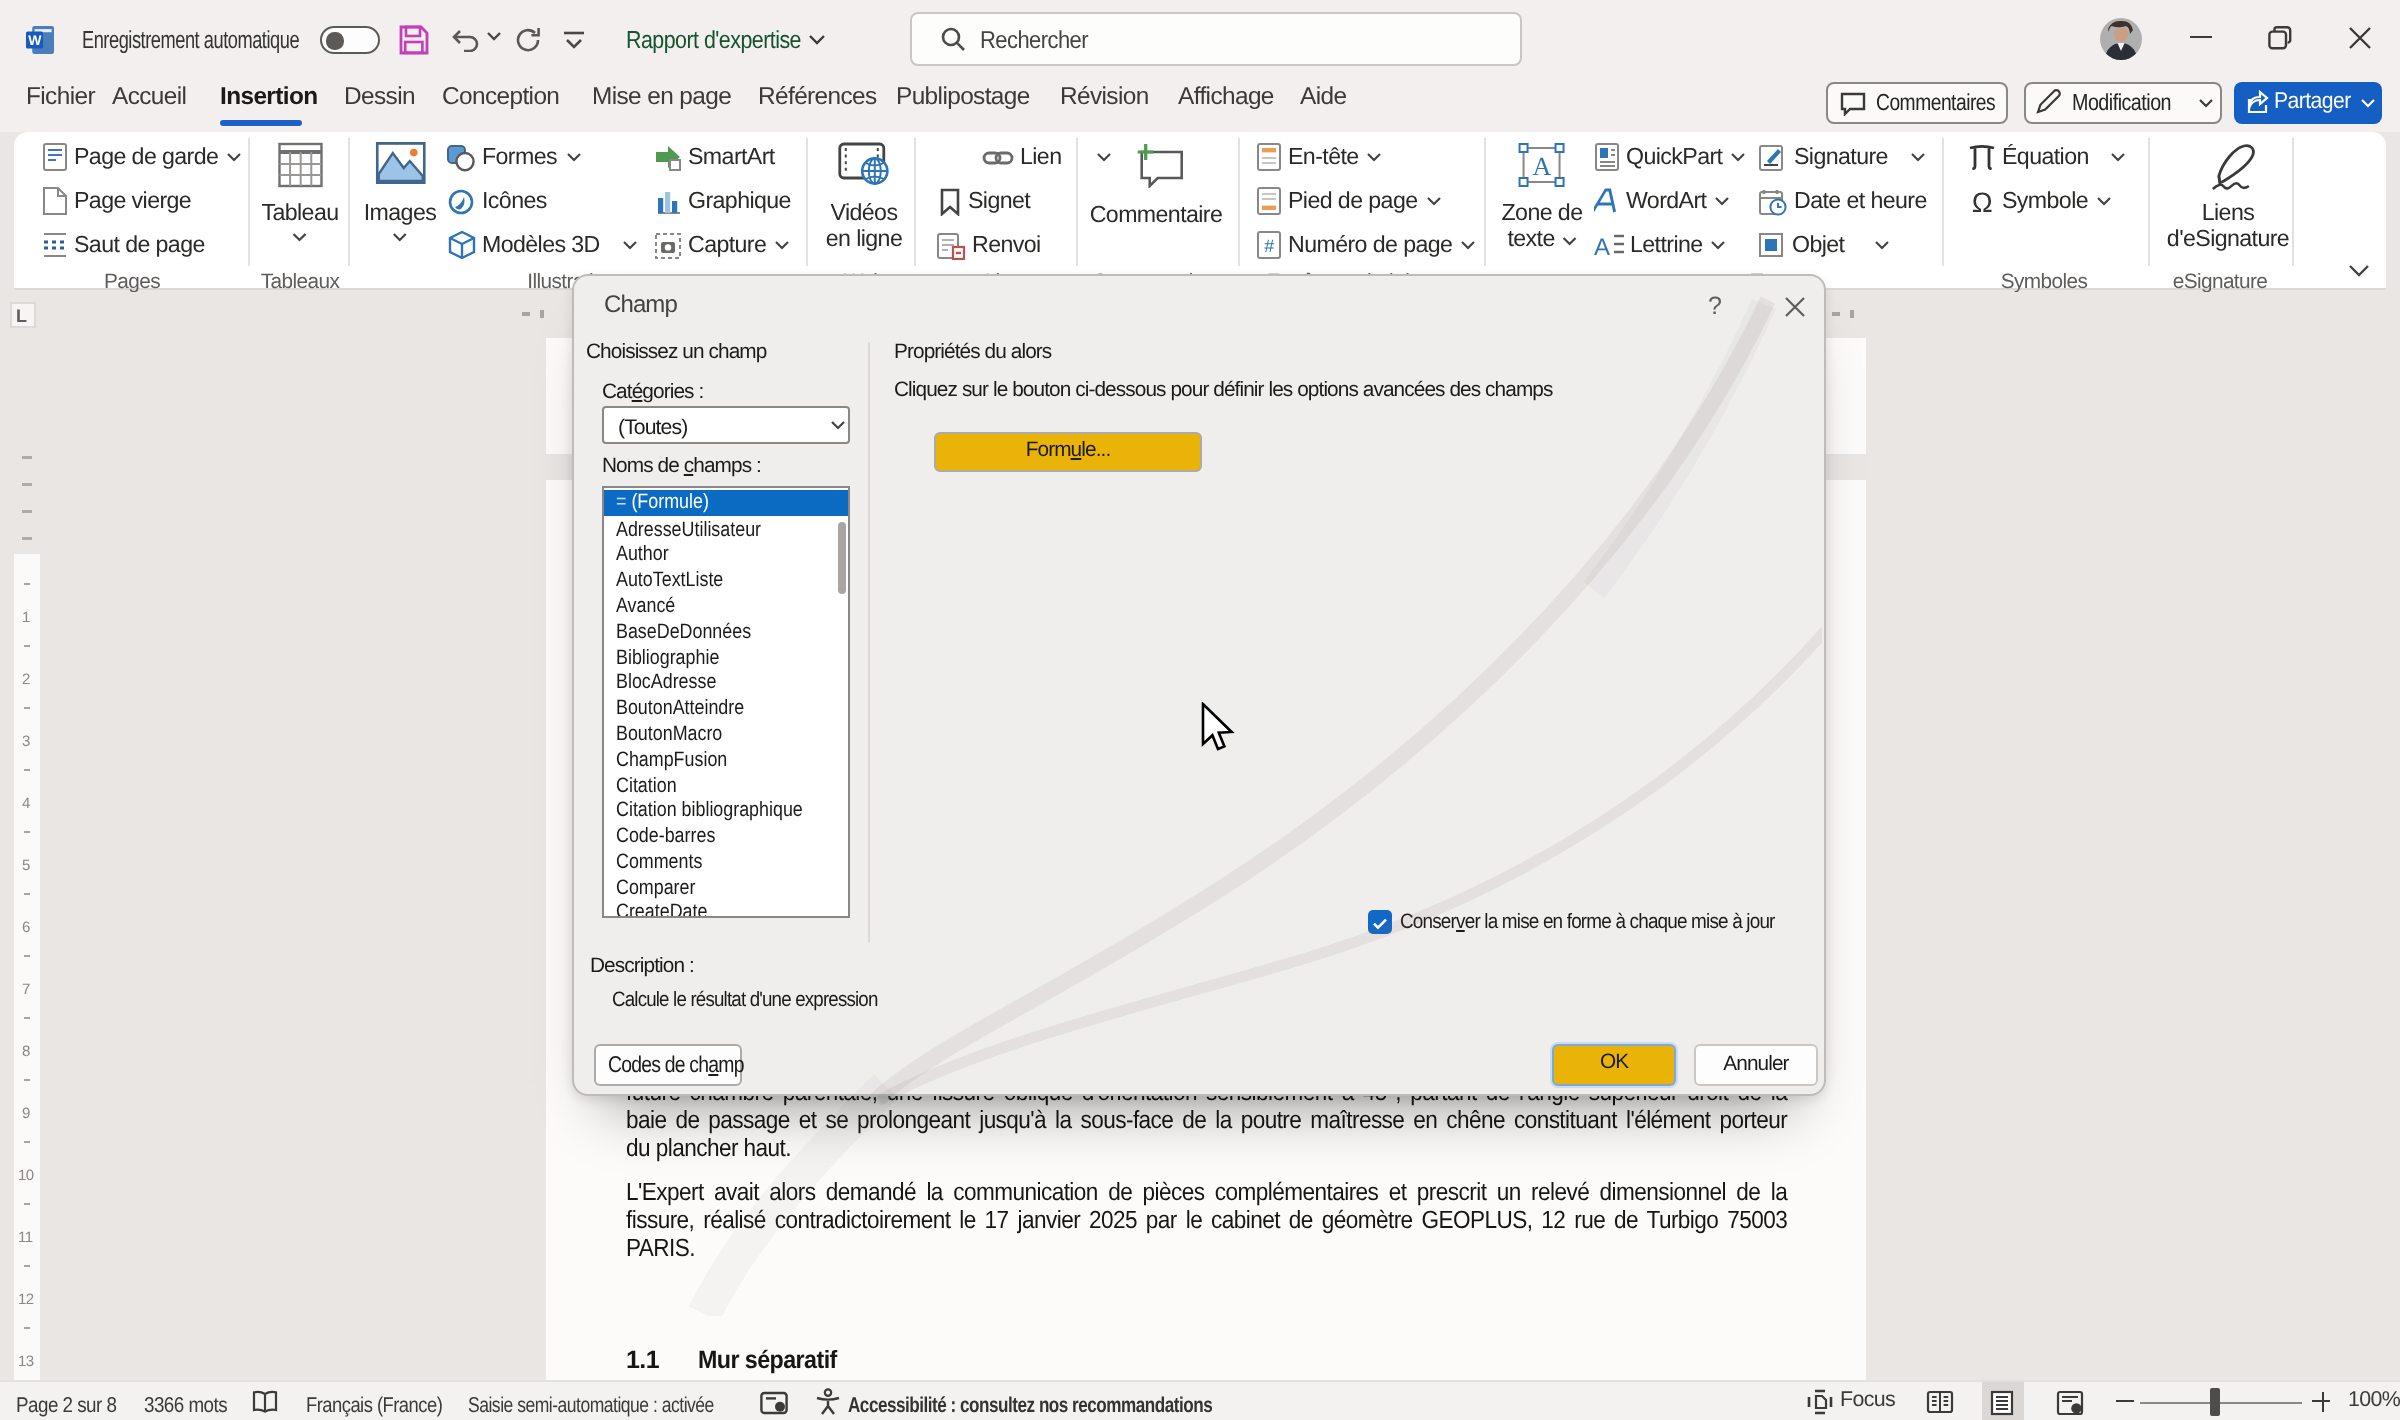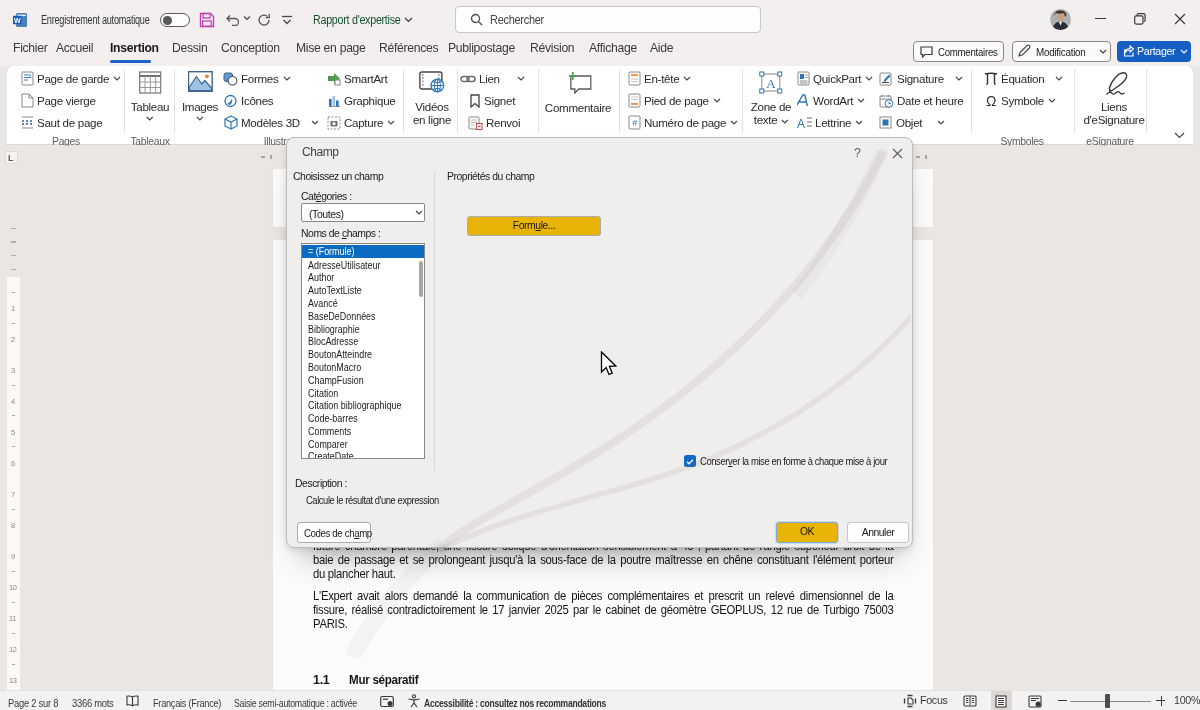--- a/index.html
+++ b/index.html
@@ -266,21 +266,21 @@
         <circle cx="18.5" cy="14.5" r="6.3" fill="#fff" stroke="#2E75B6" stroke-width="1.3"></circle>
         <path d="M12.4 14.5 h12.2 M18.5 8.2 v12.6 M14 10.5 q4.5 2.5 9 0 M14 18.5 q4.5-2.5 9 0" fill="none" stroke="#2E75B6" stroke-width="1"></path>
         <ellipse cx="18.5" cy="14.5" rx="3" ry="6.3" fill="none" stroke="#2E75B6" stroke-width="1"></ellipse>
       </svg>
       <span style="margin-top:8px">Vidéos</span>
       <span style="margin-top:1px">en ligne</span>
     </div>
   <div class="glabel" style="left:425px">Web</div>
   <div class="vsep" style="left:450px"></div>
 
-  <div class="rit row1" style="left:453px">
+  <div class="rit row1" style="left:484px">
       <svg width="16" height="12" viewBox="0 0 16 12">
         <rect x="1" y="3.5" width="8" height="5" rx="2.5" fill="none" stroke="#6b6a69" stroke-width="1.4"></rect>
         <rect x="7" y="3.5" width="8" height="5" rx="2.5" fill="none" stroke="#6b6a69" stroke-width="1.4"></rect>
       </svg>
       <span>Lien</span>
       <svg class="chev" style="margin-left:14px" width="8" height="5" viewBox="0 0 8 5">
         <path d="M1 1 L4 4 L7 1" fill="none" stroke="#444" stroke-width="1.1"></path>
       </svg>
     </div>
   <div class="rit row2" style="left:462px">
@@ -586,21 +586,22 @@
     <span class="lbitem" style="top:117.9px">BoutonMacro</span>
     <span class="lbitem" style="top:130.7px">ChampFusion</span>
     <span class="lbitem" style="top:143.5px">Citation</span>
     <span class="lbitem" style="top:156.3px">Citation bibliographique</span>
     <span class="lbitem" style="top:169.1px">Code-barres</span>
     <span class="lbitem" style="top:181.9px">Comments</span>
     <span class="lbitem" style="top:194.7px">Comparer</span>
     <span class="lbitem" style="top:206.5px">CreateDate</span>
     <div class="abs" style="left:117px;top:17px;width:4px;height:36px;background:#A8A5A3;border-radius:2px"></div>
   </div>
-  <span class="dl" style="left:160px;top:33px">Propriétés du champ</span>
+  <span class="dl" style="left:160px;top:33px">Propriétés du alors</span>
+  <span class="dl" style="left:160px;top:52px">Cliquez sur le bouton ci-dessous pour définir les options avancées des champs</span>
   <div class="dl" style="left:180px;top:78px;width:134px;height:20px;background:#eab308;border:1px solid #ADABA9;border-radius:3px;text-align:center;line-height:18px">Form<u>u</u>le...</div>
   <div class="dl" style="left:397px;top:317px;width:12px;height:12px;background:#1168C6;border-radius:2.5px"></div>
   <svg class="dl" style="left:399px;top:321px" width="8" height="6" viewBox="0 0 8 6">
       <path d="M1 2.8 L3 4.8 L7 0.8" fill="none" stroke="#fff" stroke-width="1.3"></path>
     </svg>
   <span class="dl" style="left:413px;top:318px"><span class="sq" style="transform:scaleX(.91)">Conser<u>v</u>er la mise en forme à chaque mise à jour</span></span>
   <span class="dl" style="left:8px;top:340px">Description :</span>
   <span class="dl" style="left:19px;top:357px"><span class="sq" style="transform:scaleX(.9)">Calcule le résultat d'une expression</span></span>
   <div class="dl" style="left:10px;top:384px;width:74px;height:21px;background:#FDFDFD;border:1px solid #ADABA9;border-radius:3px;text-align:center;line-height:20px;font-size:11.4px"><span class="sq" style="transform:scaleX(.85);transform-origin:50% 0">Codes de ch<u>a</u>mp</span></div>
   <div class="dl" style="left:489px;top:384px;width:62px;height:21px;background:#eab308;border:1.6px solid #7DA9D6;border-radius:3px;text-align:center;line-height:18px;box-shadow:0 0 0 1px #C9DCF0">OK</div>

